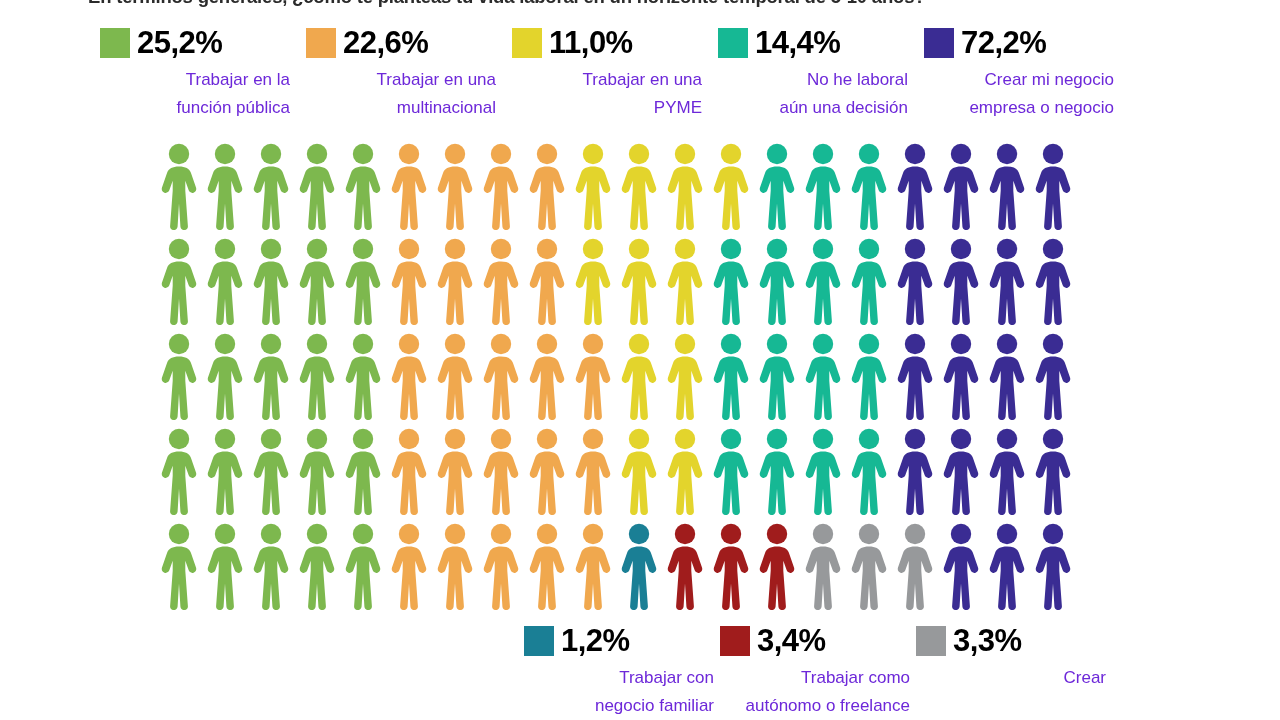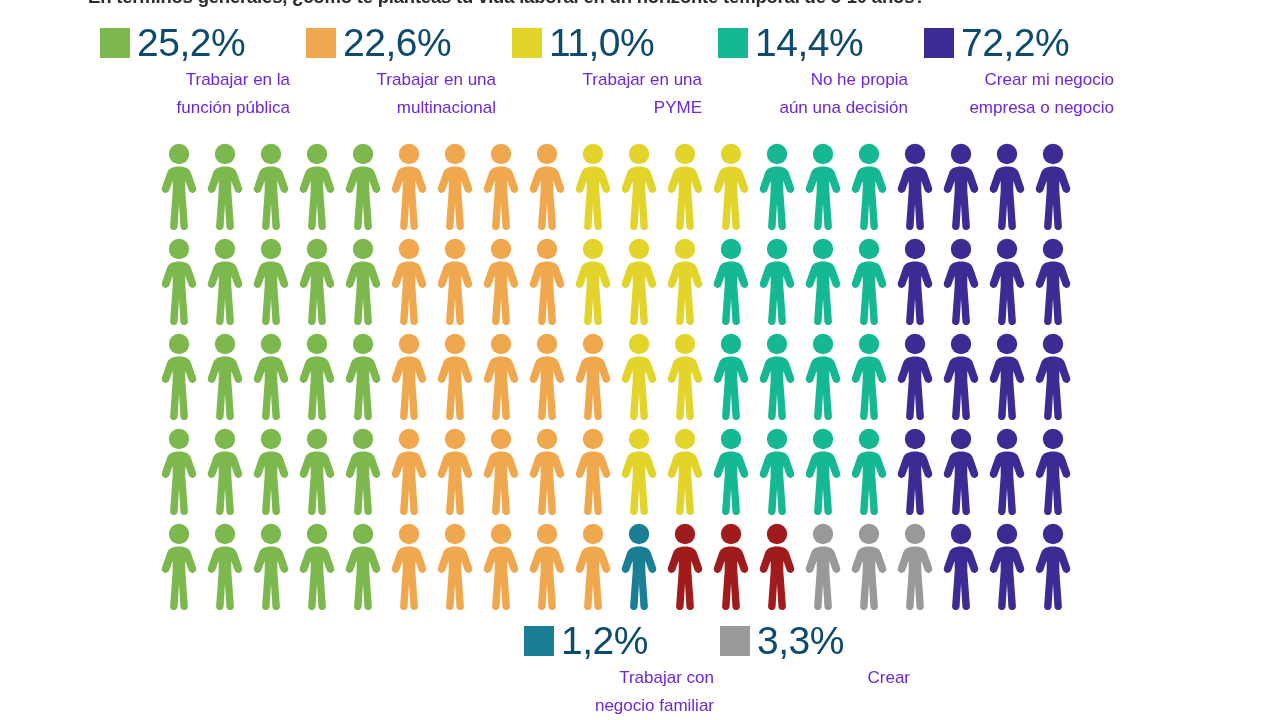--- a/index.html
+++ b/index.html
@@ -69,23 +69,23 @@
     align-items: center;
     height: 34px;
   }
   .swatch {
     width: 30px;
     height: 30px;
     flex: 0 0 auto;
     margin-right: 7px;
   }
   .pct {
-    font-size: 39px;
-    font-weight: normal;
-    color: #0c4a6e;
+    font-size: 31px;
+    font-weight: bold;
+    color: #000000;
     letter-spacing: -0.5px;
     line-height: 32px;
   }
   .legend-label {
     margin-top: 6px;
     font-size: 17px;
     line-height: 1.62;
     color: #6d28d9;
     max-width: 190px;
     text-align: right;
@@ -141,21 +141,21 @@
           <span class="swatch" style="background: rgb(227, 212, 44);"></span>
           <span class="pct">11,0%</span>
         </div>
         <div class="legend-label"><span class="l1">Trabajar en una</span><span class="l2">PYME</span></div>
       </div>
       <div class="legend-item">
         <div class="legend-head">
           <span class="swatch" style="background: rgb(22, 184, 148);"></span>
           <span class="pct">14,4%</span>
         </div>
-        <div class="legend-label"><span class="l1">No he propia</span><span class="l2">aún una decisión</span></div>
+        <div class="legend-label"><span class="l1">No he laboral</span><span class="l2">aún una decisión</span></div>
       </div>
       <div class="legend-item">
         <div class="legend-head">
           <span class="swatch" style="background: rgb(58, 44, 147);"></span>
           <span class="pct">72,2%</span>
         </div>
         <div class="legend-label"><span class="l1">Crear mi negocio</span><span class="l2">empresa o negocio</span></div>
       </div>
     </div>
 
@@ -470,20 +470,27 @@
   <div class="legend-bottom" id="legend-bottom">
       <div class="legend-item">
         <div class="legend-head">
           <span class="swatch" style="background: rgb(26, 127, 149);"></span>
           <span class="pct">1,2%</span>
         </div>
         <div class="legend-label"><span class="l1">Trabajar con</span><span class="l2">negocio familiar</span></div>
       </div>
       <div class="legend-item">
         <div class="legend-head">
+          <span class="swatch" style="background: rgb(160, 28, 28);"></span>
+          <span class="pct">3,4%</span>
+        </div>
+        <div class="legend-label"><span class="l1">Trabajar como</span><span class="l2">autónomo o freelance</span></div>
+      </div>
+      <div class="legend-item">
+        <div class="legend-head">
           <span class="swatch" style="background: rgb(151, 153, 155);"></span>
           <span class="pct">3,3%</span>
         </div>
         <div class="legend-label"><span class="l1">Crear</span></div>
       </div>
     </div>
 
 </div>
 
 </body></html>

